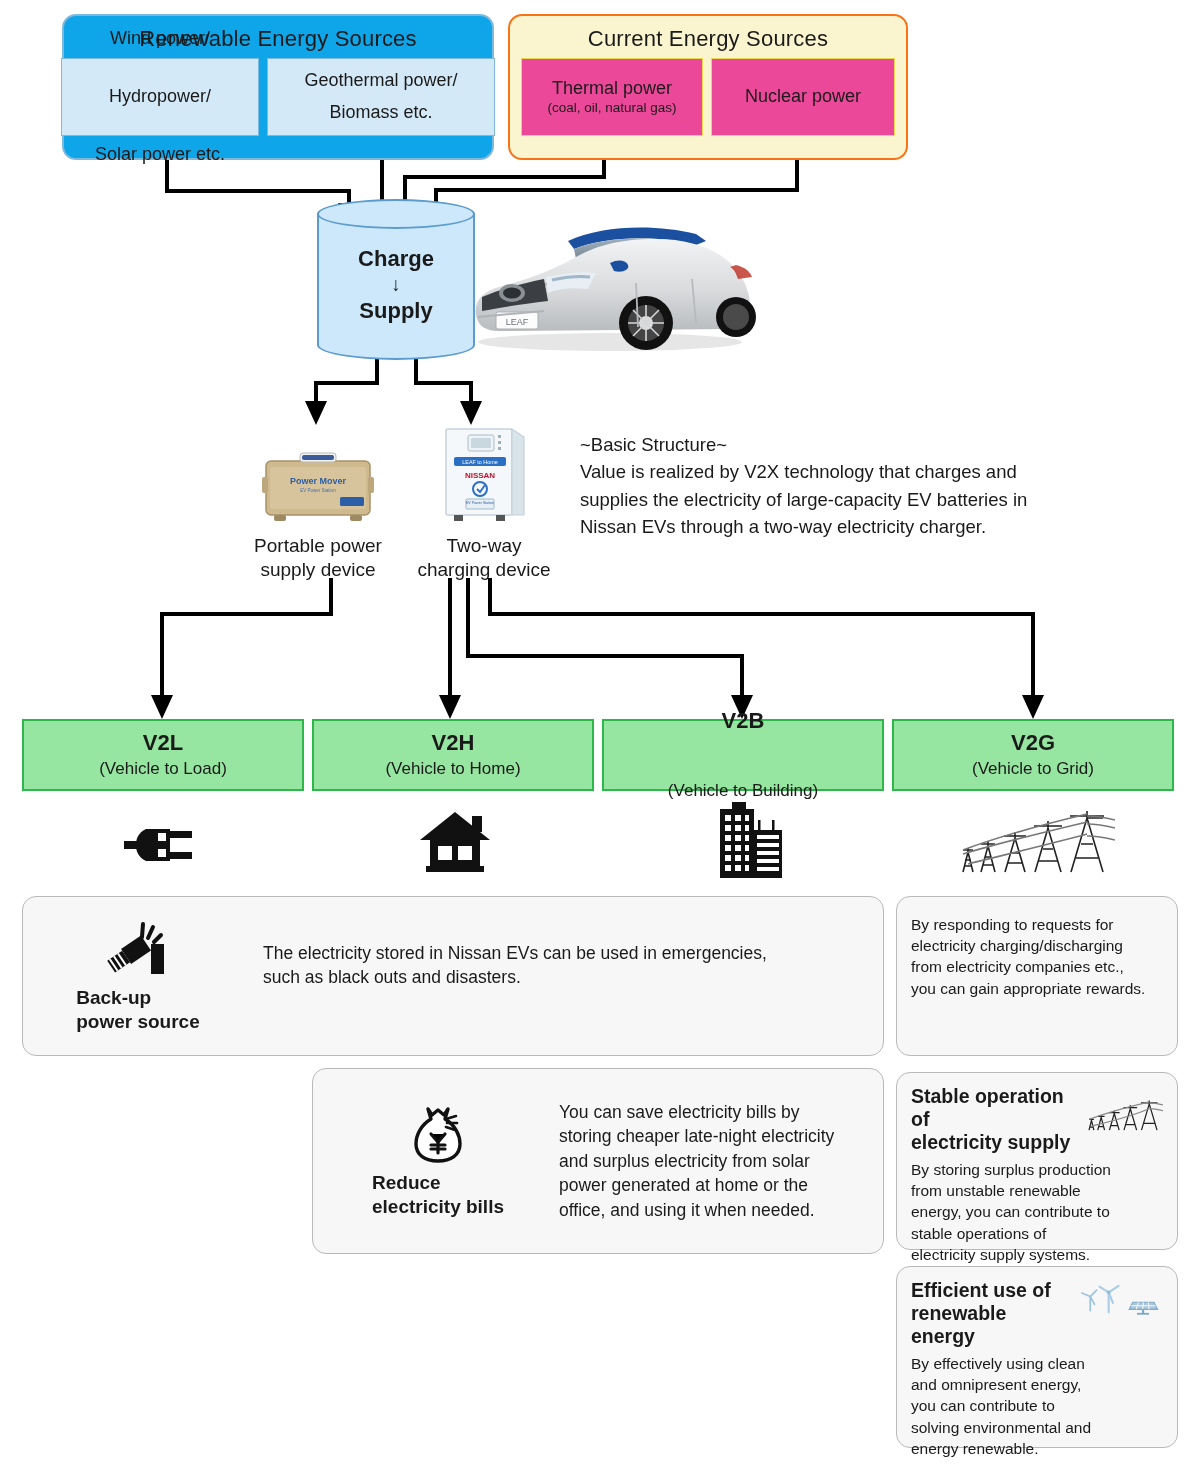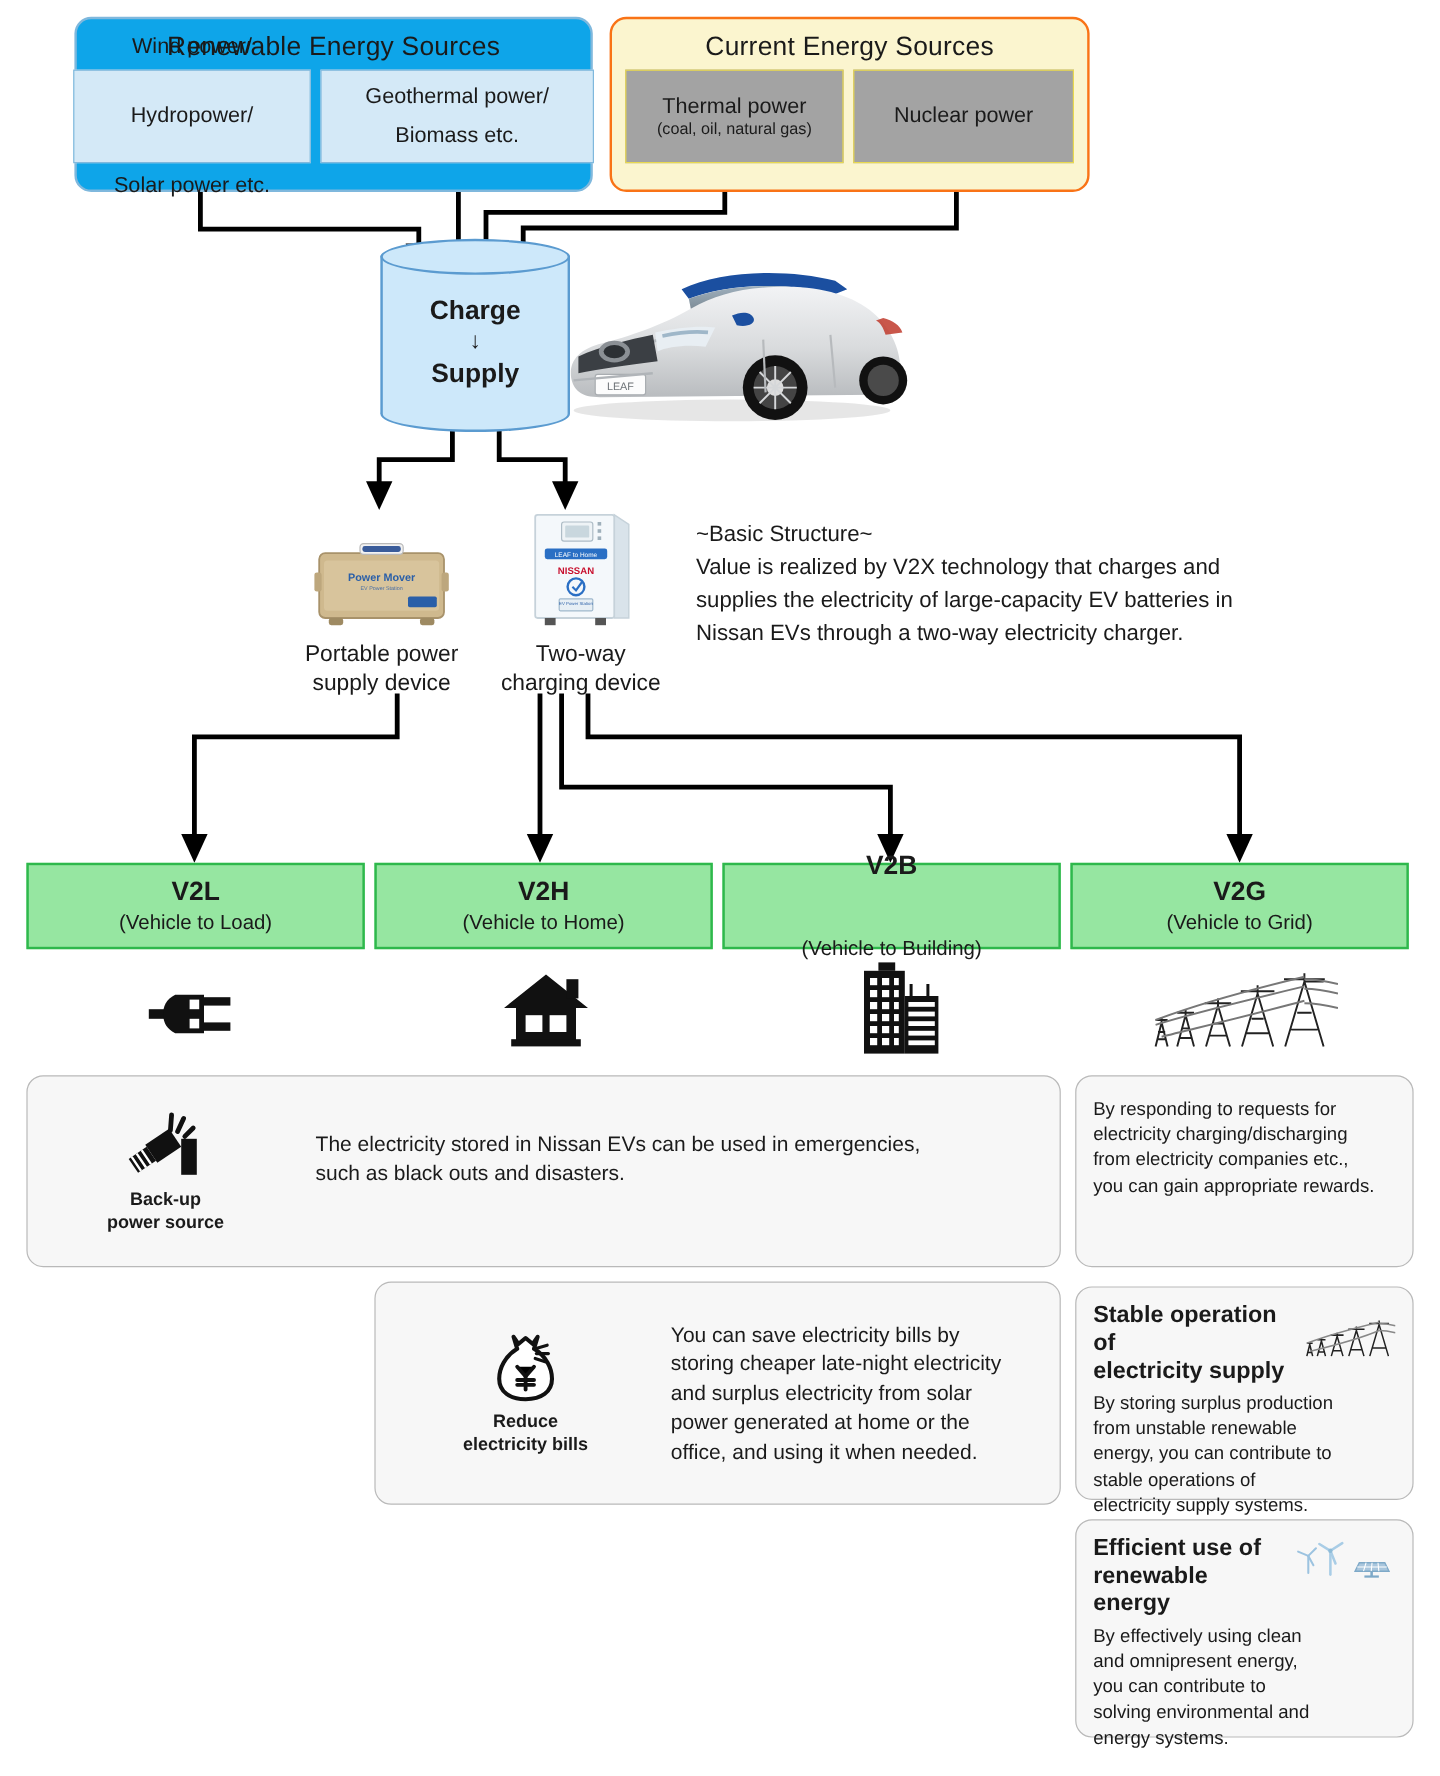--- a/index.html
+++ b/index.html
@@ -21,21 +21,21 @@
   }
   .src-group.blue { background:#0ea5e9; border:2px solid #7fb8dd; }
   .src-group.yellow { background:#fbf5cf; border:2px solid #f97316; }
   .src-title { font-size:22px; margin-top:10px; margin-bottom:6px; letter-spacing:.2px; }
   .src-sub-row { display:flex; gap:8px; padding:0 10px 12px 10px; }
   .src-sub {
     display:flex; flex-direction:column; justify-content:center; align-items:center;
     text-align:center; line-height:1.22; font-size:18px; padding:6px 10px;
   }
   .src-group.blue .src-sub { background:#d4e9f7; border:1px solid #7fb8dd; }
-  .src-group.yellow .src-sub { background:#a3a3a3; border:1px solid #e8d84f; }
+  .src-group.yellow .src-sub { background:#ec4899; border:1px solid #e8d84f; }
   .src-sub .small { font-size:13.5px; }
 
   
   .cyl-wrap { position:absolute; }
   .cyl-body {
     position:absolute; left:0; top:14px; width:158px; height:132px;
     background:#cde8fa; border-left:2px solid #5b9bd0; border-right:2px solid #5b9bd0;
   }
   .cyl-top {
     position:absolute; left:0; top:0; width:158px; height:30px; border-radius:50%;
@@ -63,21 +63,21 @@
   
   .card {
     background:#f7f7f7; border:1px solid #b9b9b9; border-radius:14px;
   }
   .card-left {
     display:flex; align-items:center;
   }
   .card-icon-col {
     display:flex; flex-direction:column; align-items:center; justify-content:center;
   }
-  .card-icon-title { font-weight:bold; font-size:15px; text-align:center; line-height:1.25; margin-top:6px; }
+  .card-icon-title { font-weight:bold; font-size:19px; line-height:1.25; margin-top:6px; }
   .card-body { font-size:17.5px; line-height:1.4; }
 
   .rcard-title { font-weight:bold; font-size:19.5px; line-height:1.18; }
   .rcard-body { font-size:15.5px; line-height:1.37; margin-top:5px; }
   .rcard-head { display:flex; align-items:flex-start; justify-content:space-between; gap:6px; }
 
   
   .basic-text { font-size:18.5px; line-height:1.48; }
 
   
@@ -499,15 +499,15 @@
         <rect x="91" y="40" width="3" height="6" fill="#7ea9c8"></rect>
         <rect x="84" y="45" width="17" height="2.6" fill="#7ea9c8"></rect>
       </g>
     </svg>
   </div>
   <div class="rcard-body">
     <div>By effectively using clean</div>
     <div>and omnipresent energy,</div>
     <div>you can contribute to</div>
     <div>solving environmental and</div>
-    <div>energy systems.</div>
+    <div>energy renewable.</div>
   </div>
 </div>
 
 </body></html>

